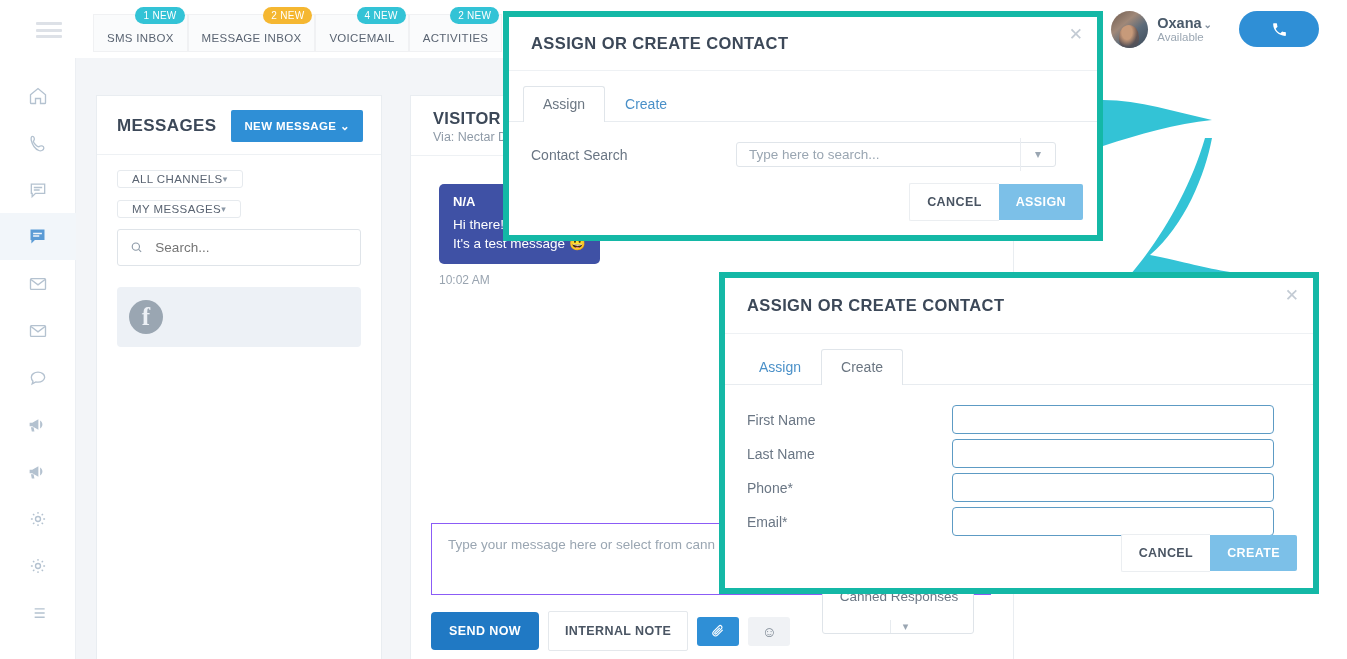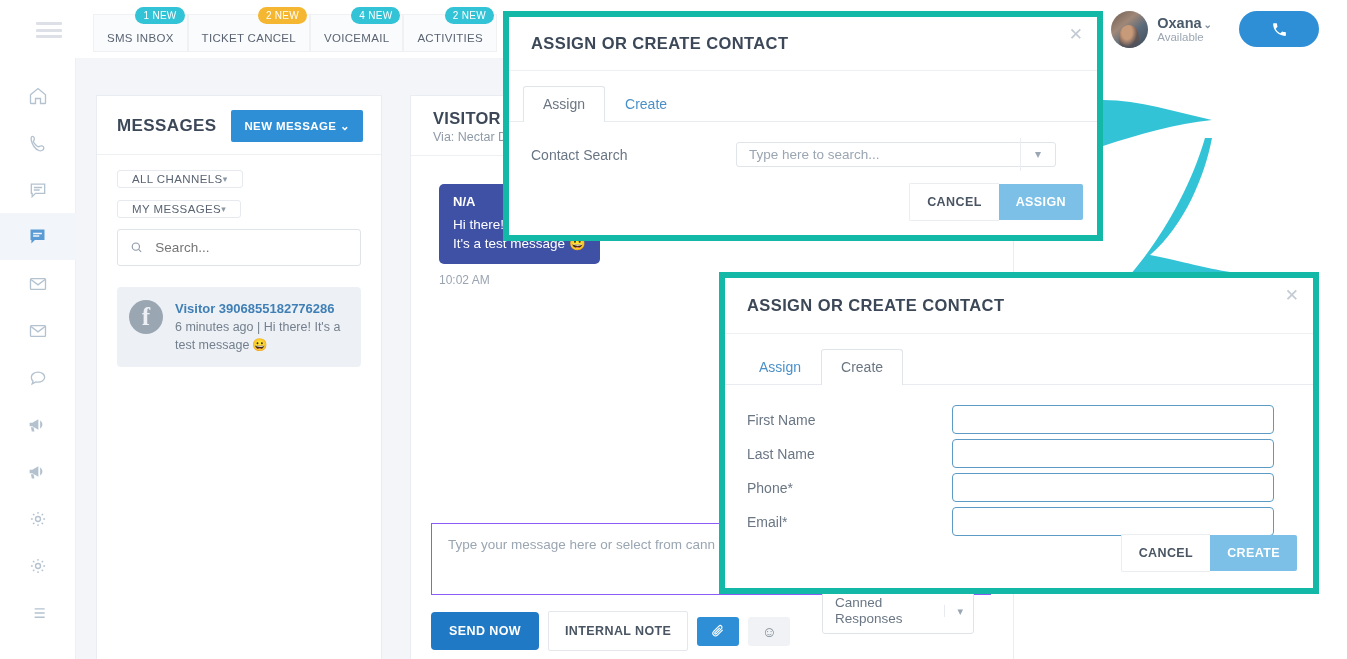--- a/index.html
+++ b/index.html
@@ -157,21 +157,21 @@
     display: flex; align-items: center; justify-content: center; cursor: pointer; margin-top: 0;
   }
   .btn-icon-gray {
     background: #f0f2f5; color: #7d8894; width: 42px; height: 29px; border-radius: 3px;
     display: flex; align-items: center; justify-content: center; cursor: pointer; font-size: 15px;
   }
   .canned {
     position: absolute; left: 822px; top: 588px; width: 152px; height: 46px;
     border: 1px solid #dfe4e9; border-radius: 3px; background: #fff;
     display: flex; align-items: center; justify-content: space-between; padding: 0 10px 0 12px;
-    font-size: 13.5px; color: #6a7684; line-height: 1.15; z-index: 2;
+    font-size: 13.5px; color: #6a7684; line-height: 1.15; z-index: 2; flex-direction: column;
   }
   .canned .sel-caret { border-left: 1px solid #e7ebef; padding-left: 12px; color: #9aa6b2; font-size: 11px; }
 
   .right-gutter { position: absolute; left: 1014px; top: 58px; width: 333px; height: 601px; background: #fff; }
   .page-bg { position: absolute; left: 0; top: 58px; width: 1347px; height: 601px; background: #f3f5f8; }
 
   
   .arrows { position: absolute; left: 0; top: 0; width: 1347px; height: 659px; pointer-events: none; z-index: 8; }
 
   
@@ -240,21 +240,21 @@
         <span></span>
     </div>
 
     <div class="inbox-tabs">
       <div class="inbox-tab">
         <div class="inbox-badge">1 NEW</div>
         <div class="tab-label">SMS INBOX</div>
       </div>
       <div class="inbox-tab">
         <div class="inbox-badge amber">2 NEW</div>
-        <div class="tab-label">TICKET CANCEL</div>
+        <div class="tab-label">MESSAGE INBOX</div>
       </div>
       <div class="inbox-tab">
         <div class="inbox-badge">4 NEW</div>
         <div class="tab-label">VOICEMAIL</div>
       </div>
       <div class="inbox-tab">
         <div class="inbox-badge">2 NEW</div>
         <div class="tab-label">ACTIVITIES</div>
       </div>
     </div>
@@ -365,24 +365,20 @@
       <div class="search-box">
         <svg width="15" height="15" viewBox="0 0 24 24" fill="none" stroke="#8b98a6" stroke-width="2">
             <circle cx="10.5" cy="10.5" r="6.5"></circle>
             <path d="m15.5 15.5 4.5 4.5"></path>
           </svg>
         <input placeholder="Search..." style="">
       </div>
 
       <div class="conv-item">
         <div class="fb-icon"></div>
-        <div class="conv-text">
-          <span class="conv-name">Visitor 3906855182776286</span>
-          <div class="conv-snippet">6 minutes ago | Hi there! It's a test message 😀</div>
-        </div>
       </div>
     </div>
   </div>
 
   <div class="conv-panel">
     <div class="conv-head">
       <div class="conv-title">VISITOR 3</div>
       <div class="conv-sub">Via: Nectar D</div>
     </div>
 

